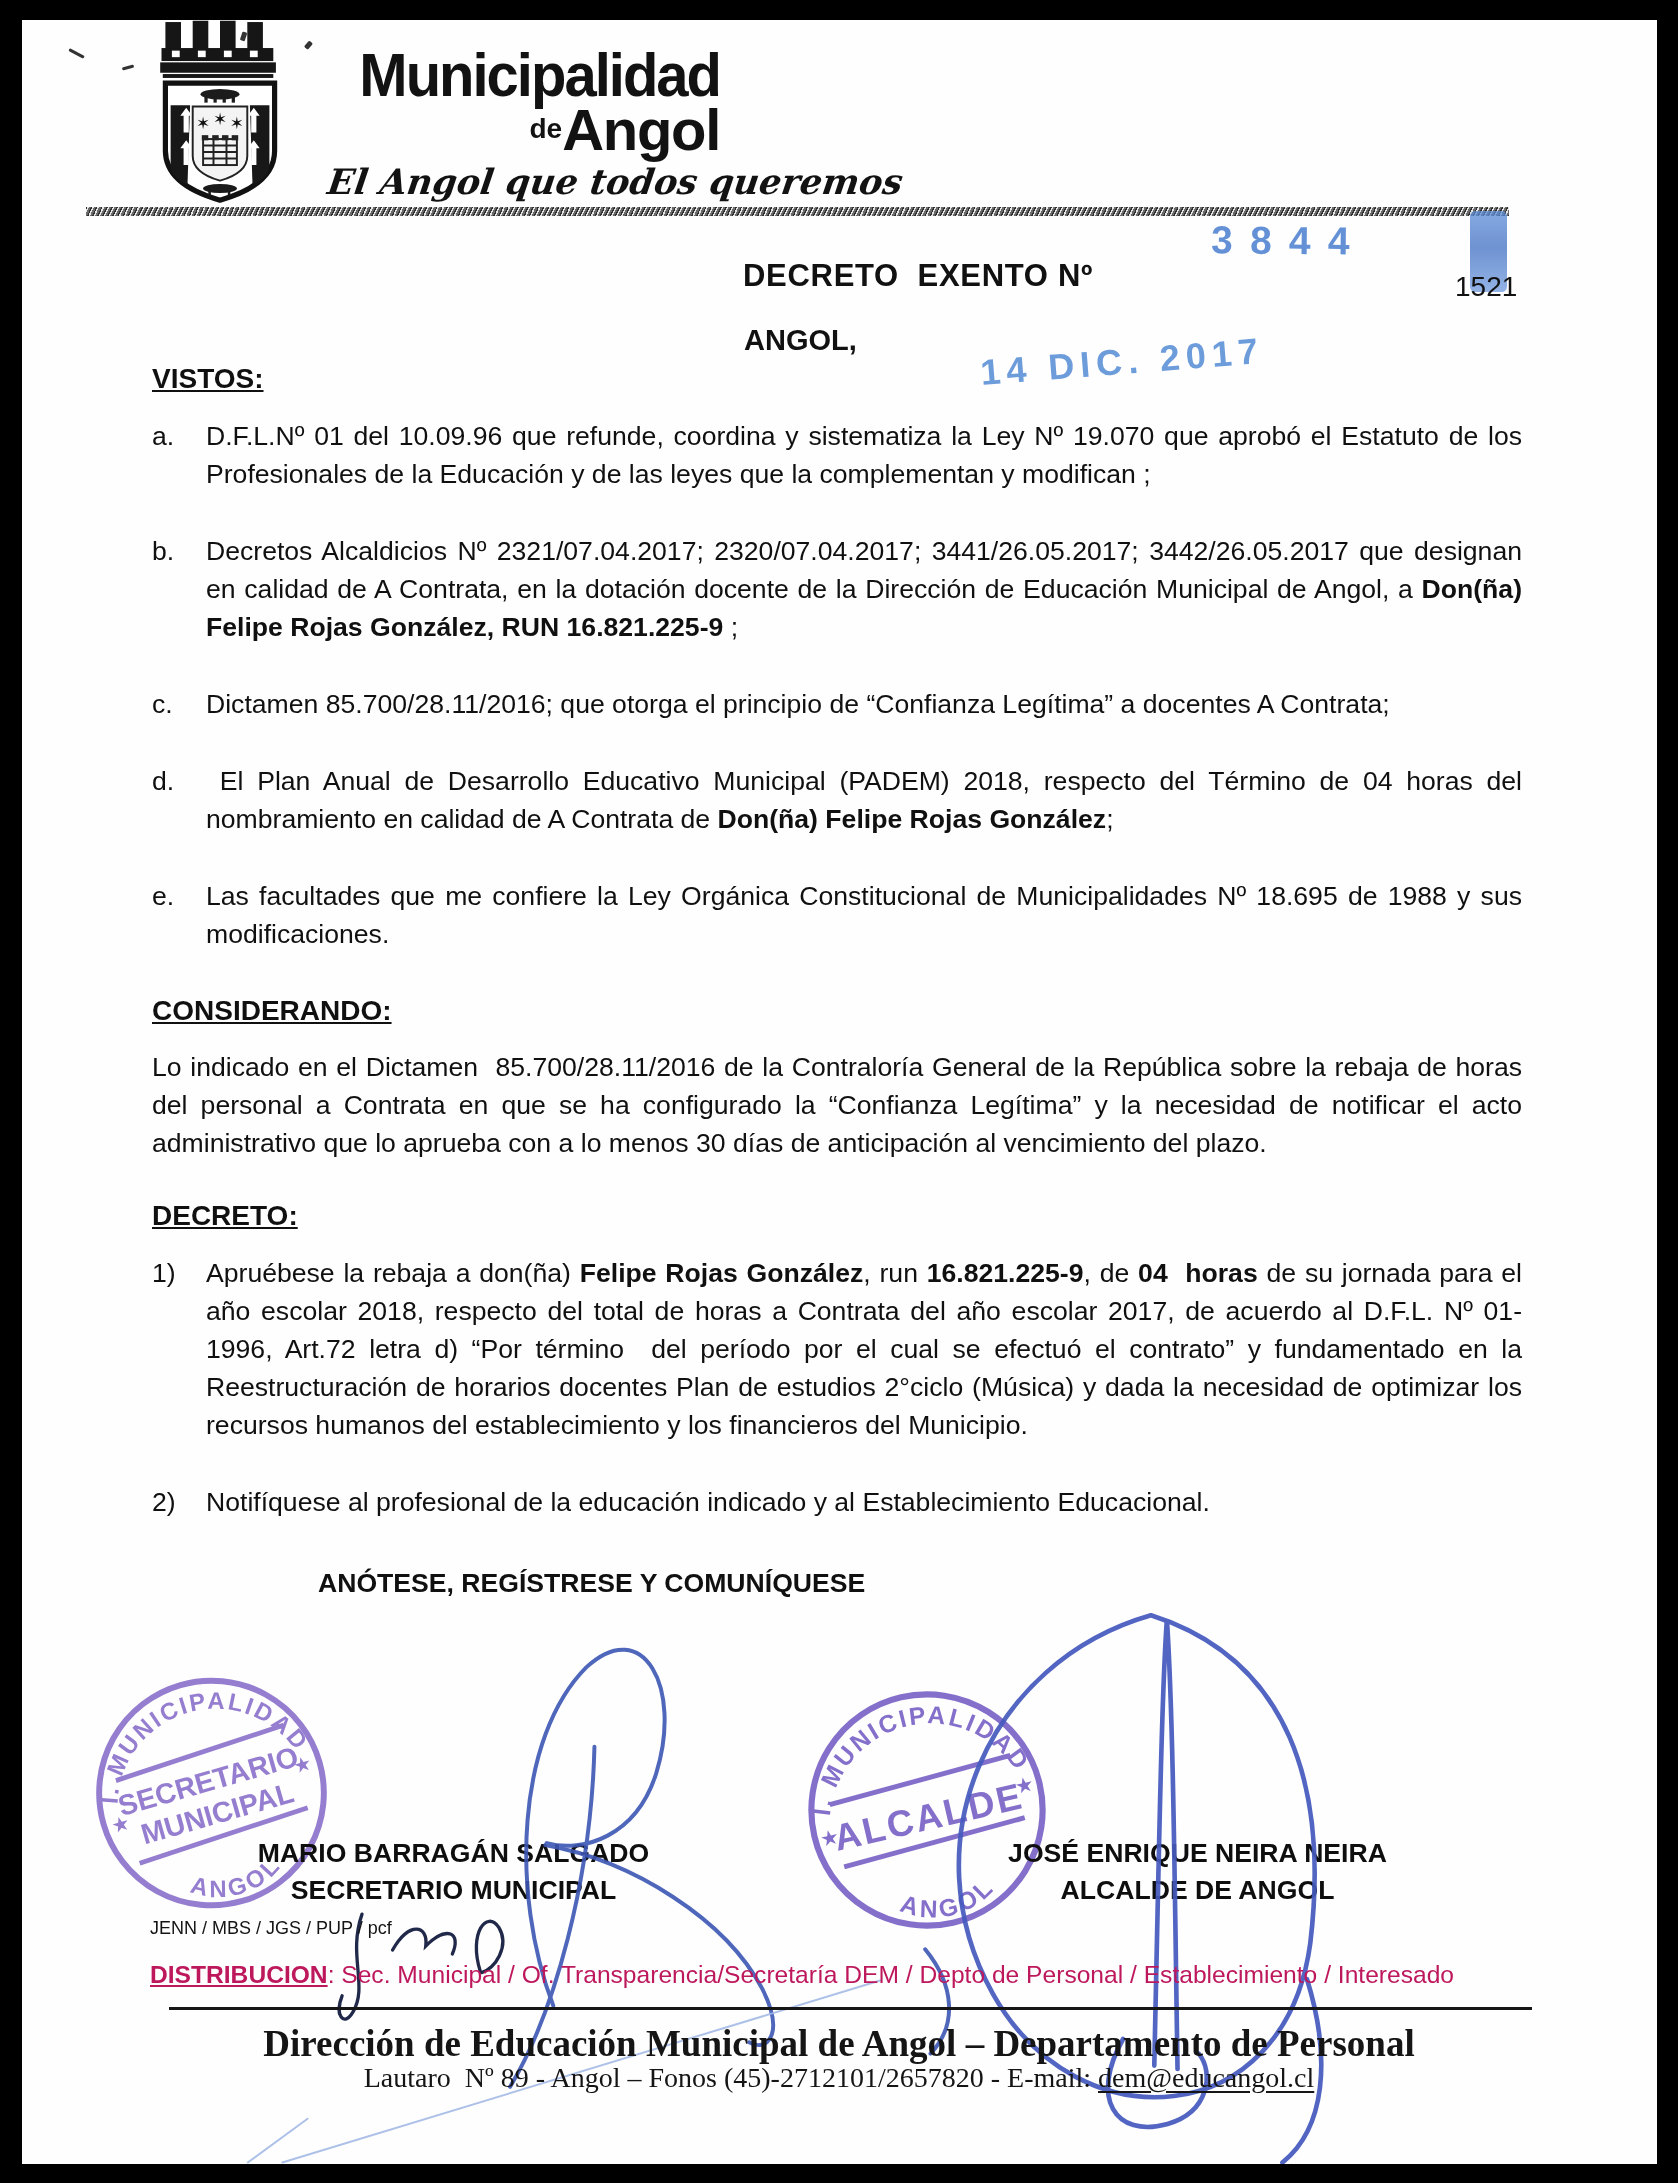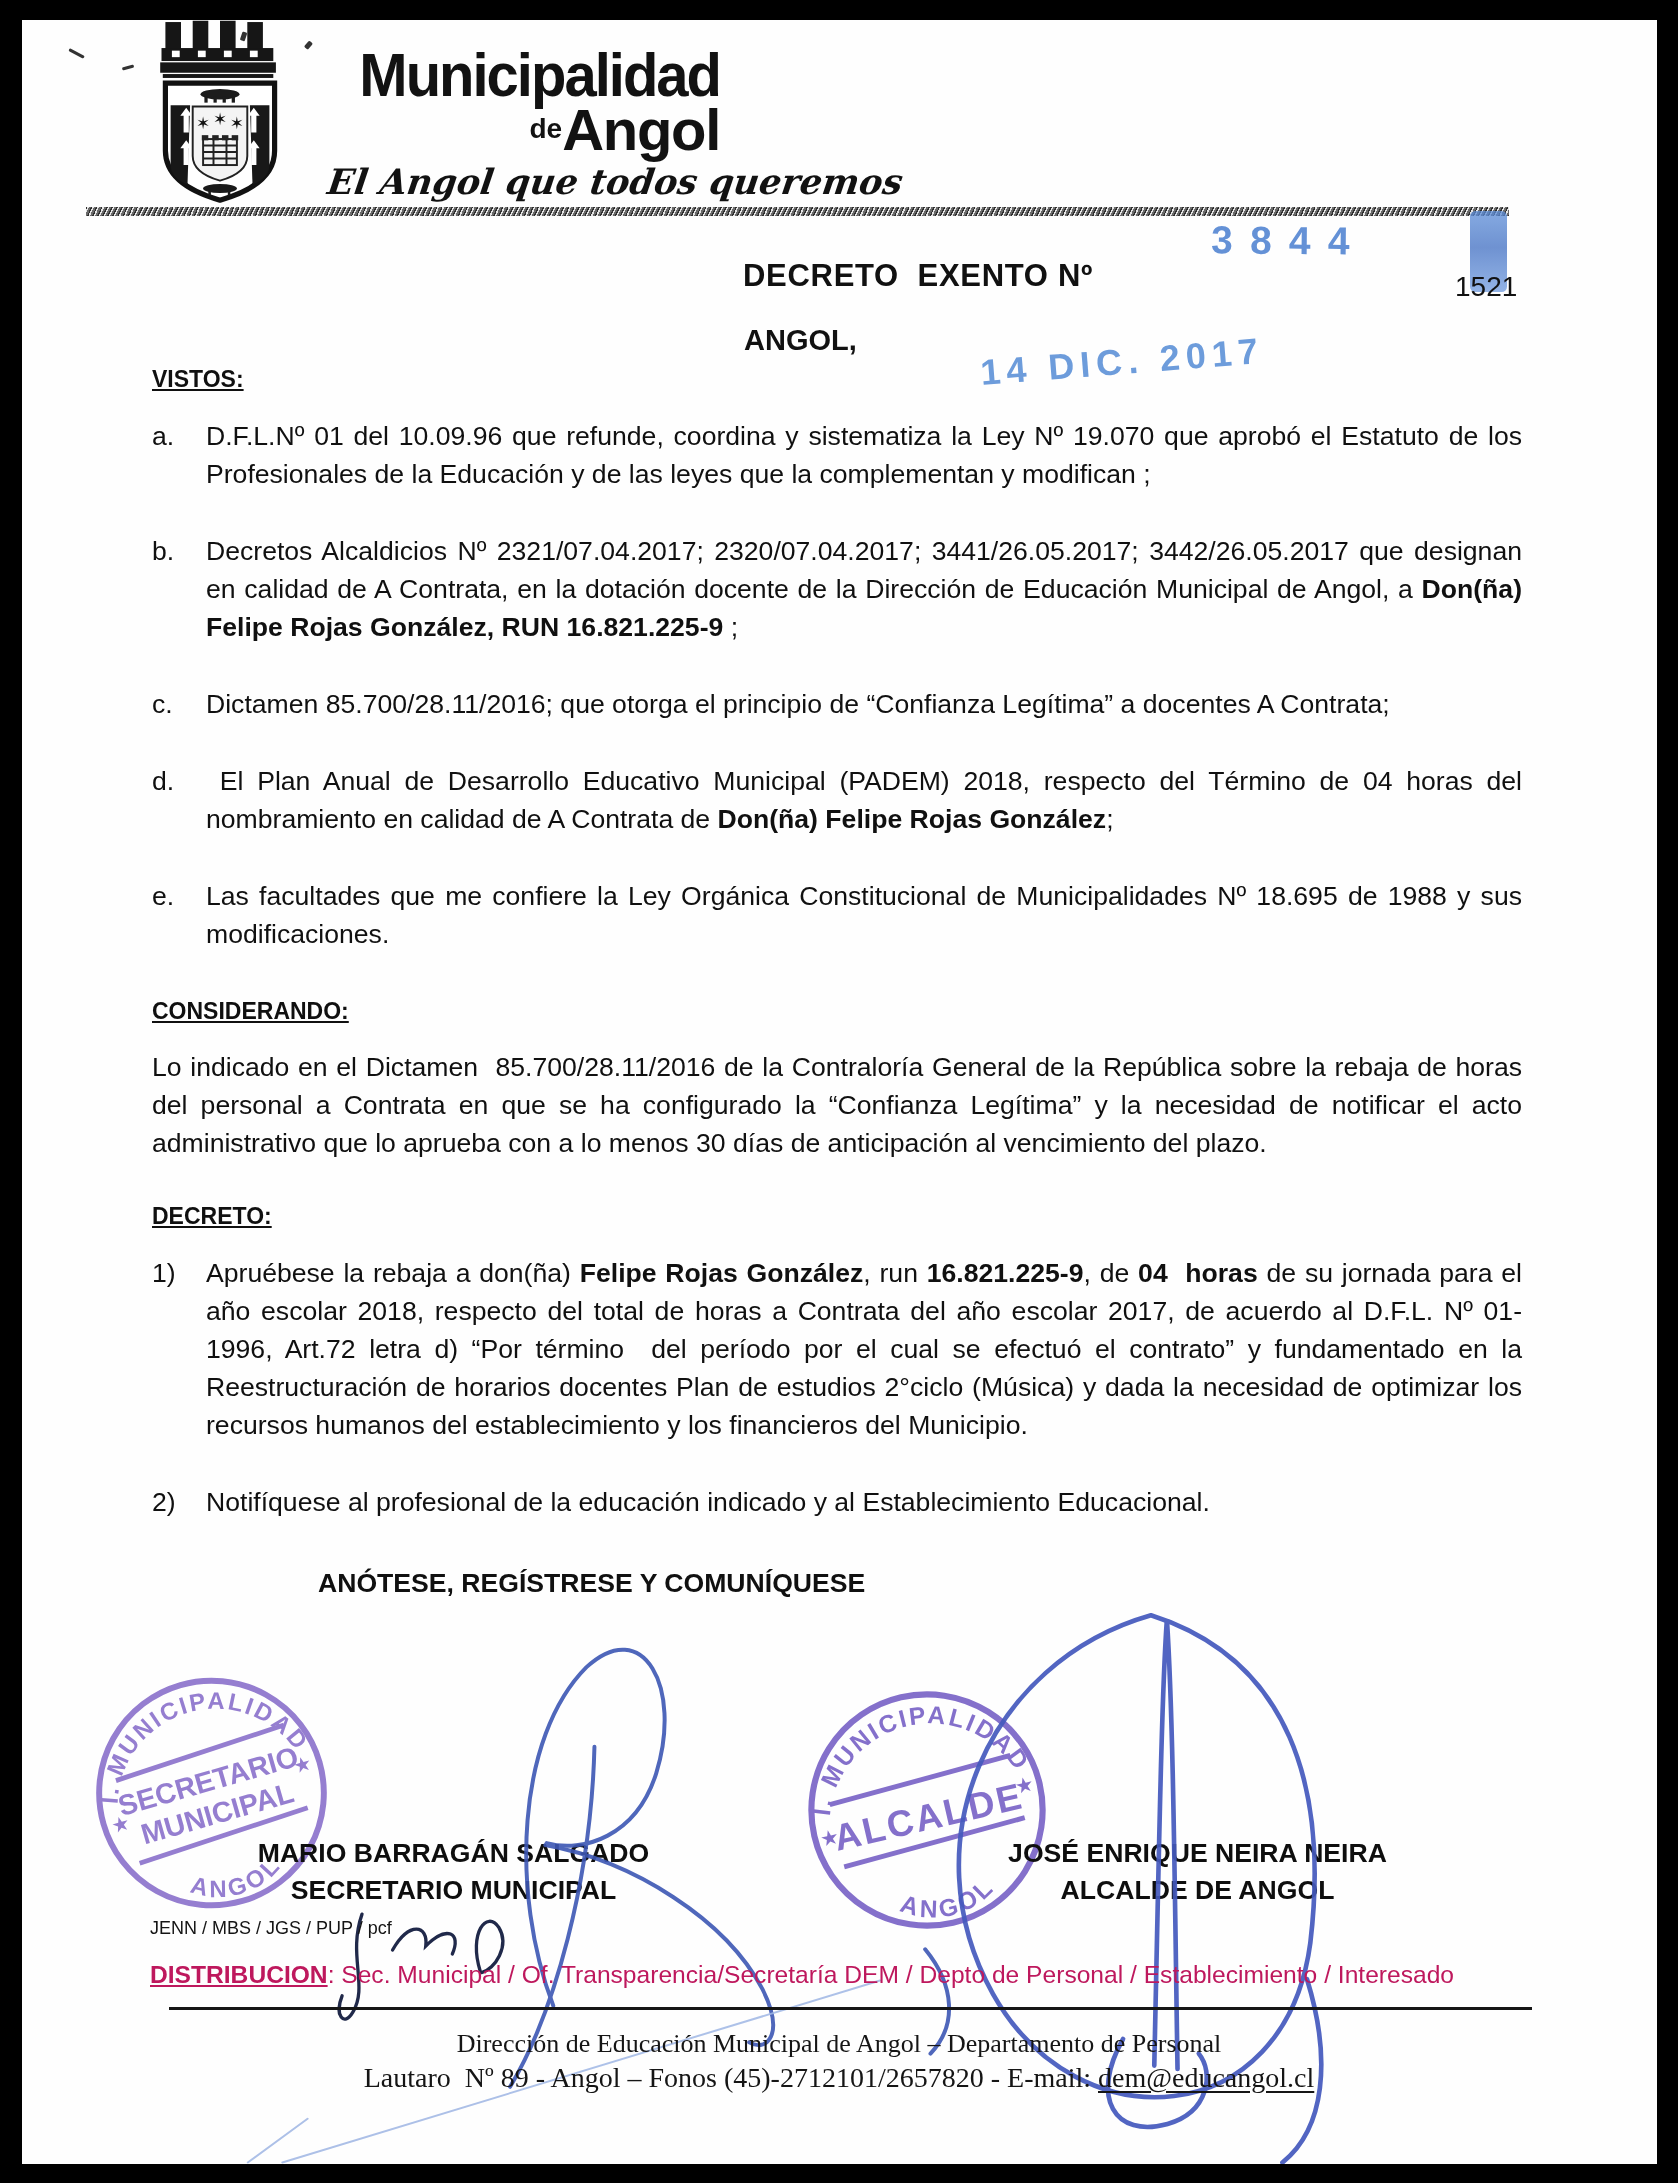--- a/index.html
+++ b/index.html
@@ -24,21 +24,21 @@
   .registry-number{position:absolute;left:1189px;top:199px;font-size:39px;font-weight:bold;color:#4a7fd0;
     letter-spacing:17.3px;opacity:.85;transform:rotate(.5deg);}
   .ink-smudge{position:absolute;left:1448px;top:191px;width:37px;height:81px;border-radius:5.3px;
     background:linear-gradient(180deg,#5d8ed8 0%,#3f6ec2 45%,#6f9ade 100%);opacity:.75;}
   .place-line{position:absolute;left:722px;top:304px;font-size:29px;font-weight:bold;color:#111;}
   .date-stamp{position:absolute;left:958px;top:321px;font-size:36px;font-weight:bold;color:#5e92d8;
     letter-spacing:6px;transform:rotate(-4.5deg);white-space:pre;opacity:.9;}
 
   
   .content{position:absolute;left:130px;top:340px;width:1370px;color:#101010;font-size:26.6px;line-height:38px;}
-  .sect-head{font-weight:bold;text-decoration:underline;margin:0 0 18.6px 0;font-size:23px;}
+  .sect-head{font-weight:bold;text-decoration:underline;margin:0 0 18.6px 0;font-size:28px;}
   .sect-head.mt{margin-top:31px;}
   .item{display:flex;margin-bottom:39px;}
   .item-label{width:54px;flex:0 0 54px;}
   .item-text{flex:1;text-align:justify;white-space:pre-wrap;}
   .para{text-align:justify;white-space:pre-wrap;margin:0 0 35px 0;}
   .b{font-weight:bold;}
   .closing{font-weight:bold;text-align:left;margin:43px 0 0 166px;font-size:26.6px;}
 
   
   .sig-block{position:absolute;text-align:center;font-weight:bold;font-size:26.6px;line-height:37px;color:#0e0e0e;}
@@ -49,21 +49,21 @@
   .stamp-right{left:764px;top:1667px;width:282px;height:246px;transform:rotate(-13deg);}
   .sig-overlay{position:absolute;left:0;top:0;width:1635px;height:2144px;pointer-events:none;}
 
   
   .initials{position:absolute;left:128px;top:1898px;font-size:18px;color:#141414;}
   .distribution{position:absolute;left:128px;top:1941px;font-size:24.6px;color:#be185d;white-space:pre;}
   .distribution .lbl{font-weight:bold;text-decoration:underline;}
   .foot-rule{position:absolute;left:147px;top:1987px;width:1363px;height:3.3px;background:#161616;}
   .footer{position:absolute;left:66px;top:2007px;width:1502px;text-align:center;
     font-family:"Liberation Serif",serif;color:#151515;}
-  .footer .l1{font-size:26px;line-height:33px;}
+  .footer .l1{font-size:37px;line-height:33px;font-weight:bold;}
   .footer .l2{font-size:28px;line-height:36px;}
   .footer .email{font-weight:normal;text-decoration:underline;text-underline-offset:4px;}
 </style>
 </head>
 <body>
 
 <div class="page">
 
   <div class="speck" style="left:46px;top:32px;width:17.3px;height:3.3px;transform:rotate(28deg);"></div>
   <div class="speck" style="left:100px;top:46px;width:12px;height:2.7px;transform:rotate(-15deg);"></div>

